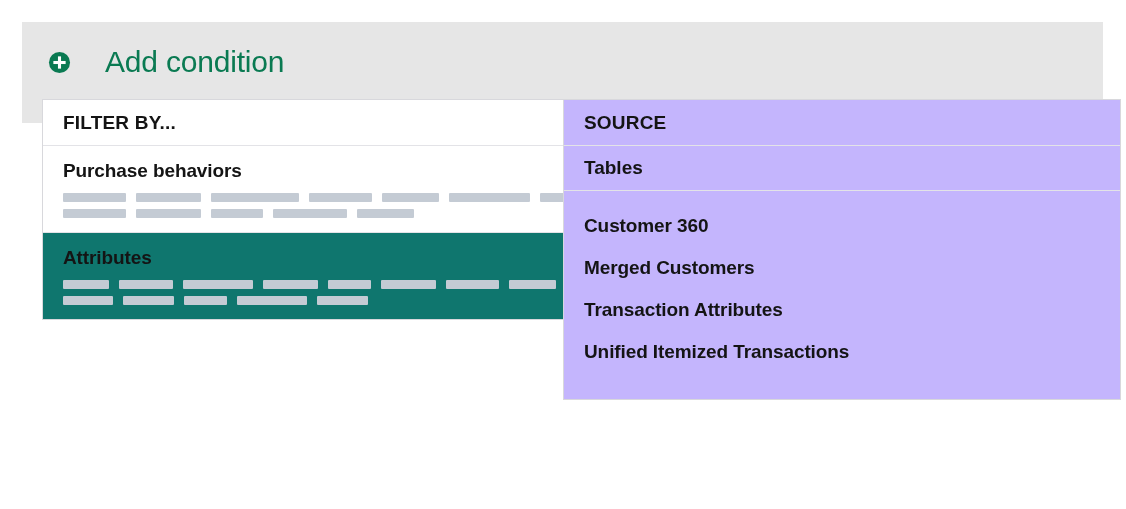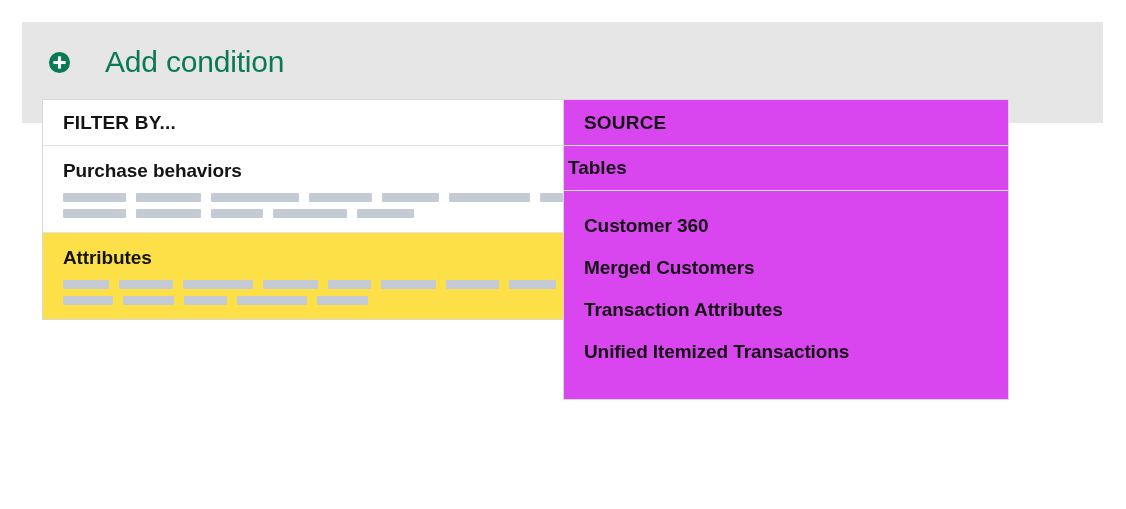--- a/index.html
+++ b/index.html
@@ -75,21 +75,21 @@
     font-weight: 700;
     color: #141414;
     letter-spacing: 0.2px;
   }
 
   .filter-group {
     padding: 14px 0 14px 0;
     border-bottom: 1px solid #e3e3e7;
   }
   .filter-group:last-child { border-bottom: none; }
-  .filter-group.is-selected { background: #fde047; }
+  .filter-group.is-selected { background: #0f766e; }
 
   .filter-group-title {
     font-size: 19px;
     font-weight: 700;
     color: #141414;
     padding: 0 20px;
     margin-bottom: 11px;
     letter-spacing: -0.1px;
   }
   .bar-row {
@@ -105,22 +105,22 @@
     background: #c4cbd4;
     border-radius: 1px;
     flex: 0 0 auto;
   }
 
   
   .source-panel {
     position: absolute;
     left: 563px;
     top: 99px;
-    width: 446px;
-    background: #d946ef;
+    width: 558px;
+    background: #c4b5fd;
     border: 1px solid #d8d8dc;
     box-sizing: border-box;
     padding-bottom: 26px;
   }
   .search-row {
     height: 45px;
     display: flex;
     align-items: center;
     gap: 11px;
     padding: 0 20px;
@@ -137,21 +137,21 @@
   }
   .search-placeholder {
     font-size: 19px;
     color: #4d4d4d;
     font-weight: 400;
   }
   .tables-row {
     height: 45px;
     display: flex;
     align-items: center;
-    padding: 0 4px;
+    padding: 0 20px;
     border-bottom: 1px solid #e3e3e7;
     box-sizing: border-box;
   }
   .tables-label {
     font-size: 19px;
     font-weight: 700;
     color: #141414;
   }
   .source-list {
     padding: 14px 0 0 0;

